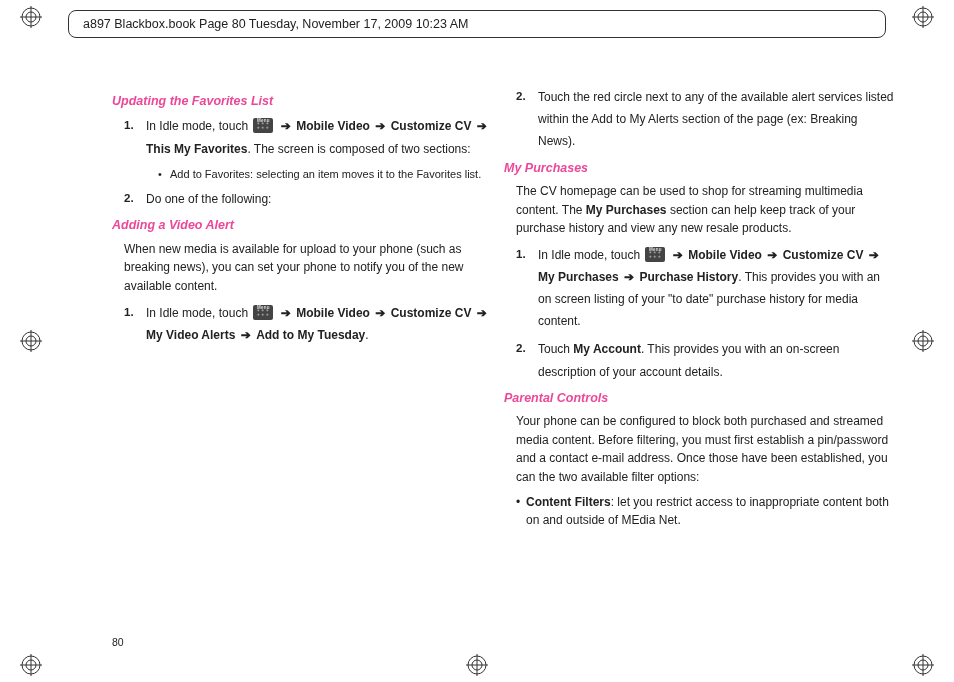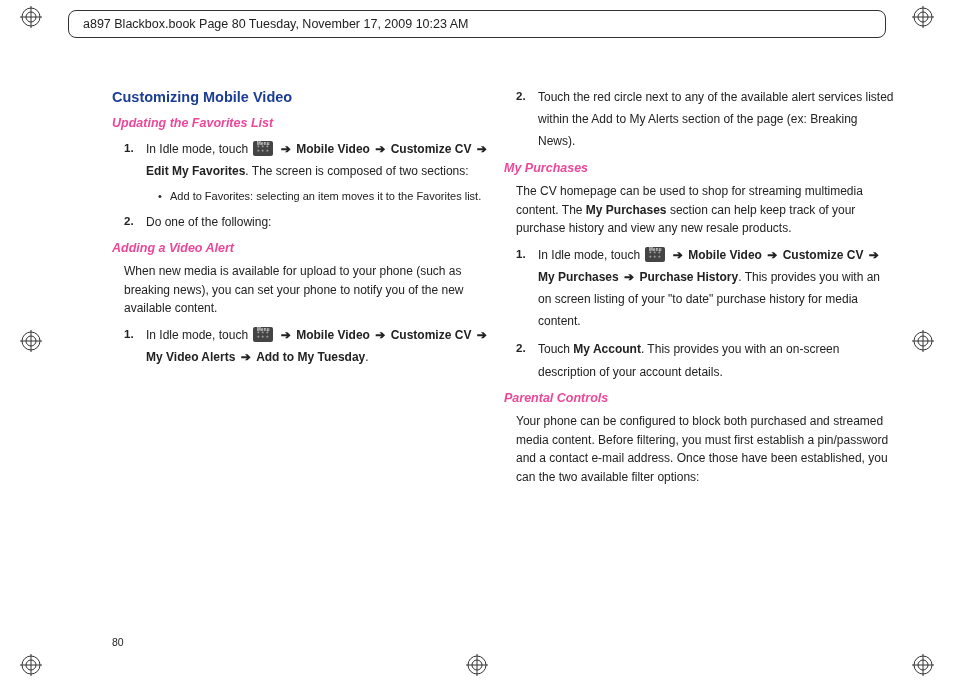--- a/index.html
+++ b/index.html
@@ -279,35 +279,34 @@
     </svg>
   </div>
 
 <div class="header-box">
   <span>a897 Blackbox.book  Page 80  Tuesday, November 17, 2009  10:23 AM</span>
 </div>
 
 <div class="page">
 
   <div class="col">
-    <div class="h1">Customizing Mobile Video</div>
 
     <div class="h2">Updating the Favorites List</div>
 
     <ol class="numlist">
       <li>
         <span class="num">1.</span>
         <span>In Idle mode, touch </span>
         <span class="menu-icon"><span class="menu-label">Menu</span></span>
         <span class="arrow">➔</span>
         <span class="b">Mobile Video</span>
         <span class="arrow">➔</span>
         <span class="b">Customize CV</span>
         <span class="arrow">➔</span>
-        <span class="b">Edit My Favorites</span><span>. The screen is composed of two sections:</span>
+        <span class="b">This My Favorites</span><span>. The screen is composed of two sections:</span>
       </li>
     </ol>
 
     <ul class="bullets">
       <li>Add to Favorites: selecting an item moves it to the Favorites list.</li>
     </ul>
 
     <ol class="numlist">
       <li>
         <span class="num">2.</span>
@@ -364,16 +363,21 @@
         <span class="b">Purchase History</span><span>. This provides you with an on screen listing of your "to date" purchase history for media content.</span>
       </li>
       <li>
         <span class="num">2.</span>
         <span>Touch </span><span class="b">My Account</span><span>. This provides you with an on-screen description of your account details.</span>
       </li>
     </ol>
 
     <div class="h2" style="margin-left:-12px;">Parental Controls</div>
     <p>Your phone can be configured to block both purchased and streamed media content. Before filtering, you must first establish a pin/password and a contact e-mail address. Once those have been established, you can the two available filter options:</p>
+    <ul class="dash">
+      <li>
+        <span class="b">Content Filters</span><span>: let you restrict access to inappropriate content both on and outside of MEdia Net.</span>
+      </li>
+    </ul>
   </div>
 </div>
 
 <div class="pagenum">80</div>
 
 </body></html>

